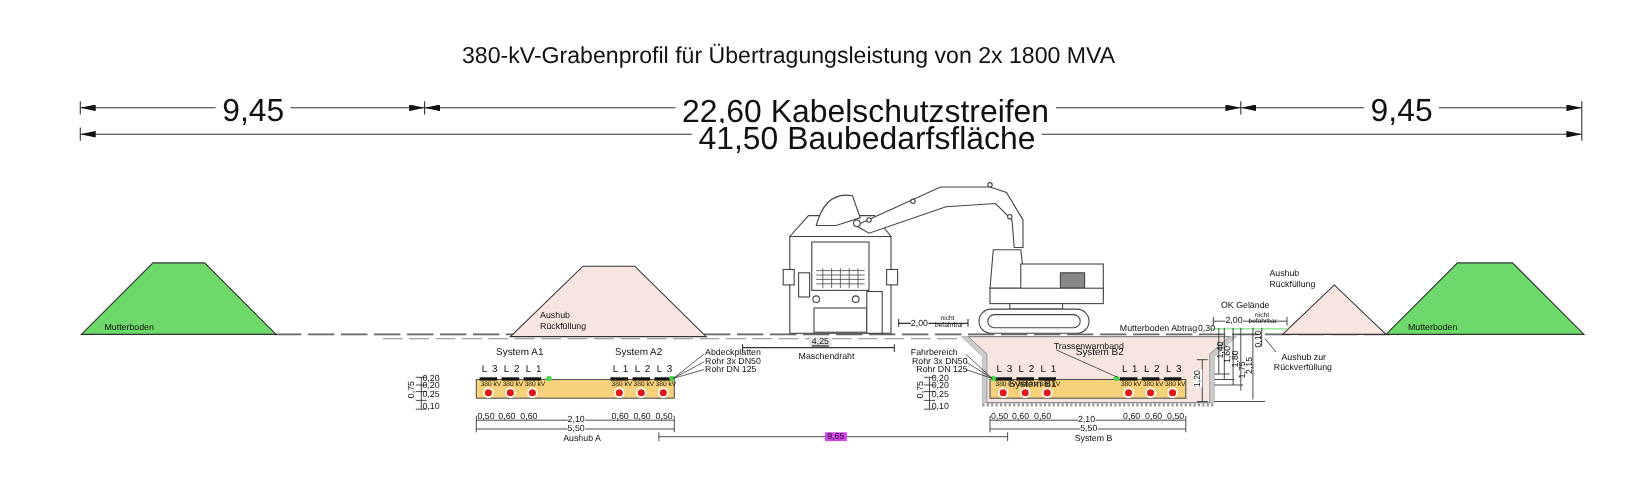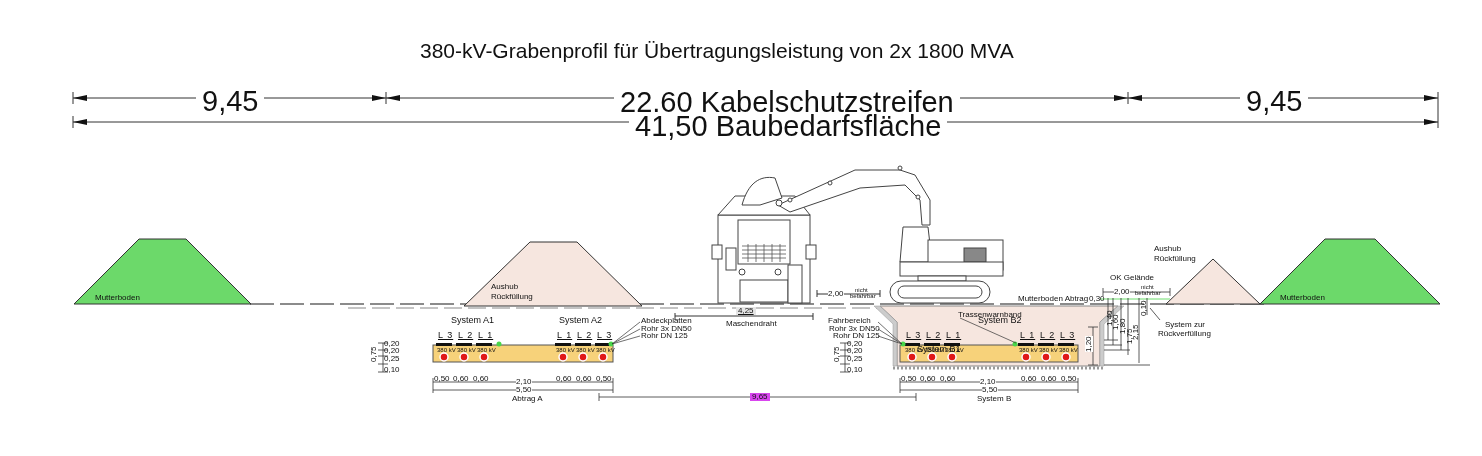--- a/index.html
+++ b/index.html
@@ -4,21 +4,21 @@
   <style>
     html, body { margin: 0; padding: 0; background: #ffffff; }
     body { width: 1482px; height: 456px; position: relative; overflow: hidden; font-family: "Liberation Sans", sans-serif; color: #111; }
     #stage { position: absolute; left: 0; top: 0; width: 1482px; height: 340px; }
     .txt { position: absolute; white-space: nowrap; line-height: 1; }
     .title { font-size: 21px; color: #111; }
     .dim-big { font-size: 29px; background: #fff; padding: 0 6px; }
     .lbl { font-size: 8px; color: #111; }
     .lbl-s { font-size: 6px; color: #111; }
     .lbl-sys { font-size: 9px; color: #111; }
-    .lphase { font-size: 9px; color: #111; letter-spacing: 1px; text-decoration: underline; }
+    .lphase { font-size: 9px; color: #111; letter-spacing: 1px; }
     .vtxt { transform: rotate(-90deg); transform-origin: left top; }
   </style>
 </head>
 <body>
 
 <div id="stage">
 
   <div class="txt title" style="left:420px; top:40px;">380-kV-Grabenprofil für Übertragungsleistung von 2x 1800 MVA</div>
 
   <svg width="1482" height="456" style="position:absolute;left:0;top:0;">
@@ -273,21 +273,21 @@
   <div class="txt lbl vtxt" style="left:370px; top:362px;">0,75</div>
 
   <div class="txt lbl" style="left:434px; top:375px;">0,50</div>
   <div class="txt lbl" style="left:453px; top:375px;">0,60</div>
   <div class="txt lbl" style="left:473px; top:375px;">0,60</div>
   <div class="txt lbl" style="left:516px; top:378px; background:#fff;">2,10</div>
   <div class="txt lbl" style="left:556px; top:375px;">0,60</div>
   <div class="txt lbl" style="left:576px; top:375px;">0,60</div>
   <div class="txt lbl" style="left:596px; top:375px;">0,50</div>
   <div class="txt lbl" style="left:516px; top:386px; background:#fff;">5,50</div>
-  <div class="txt lbl" style="left:512px; top:395px;">Abtrag A</div>
+  <div class="txt lbl" style="left:512px; top:395px;">Aushub A</div>
 
   <div class="txt lbl" style="left:750px; top:393px; background:#d946ef; padding:0 2px;">9,65</div>
 
   <div class="txt lbl-sys" style="left:917px; top:316px;margin-top:29px;">System B1</div>
   <div class="txt lbl-sys" style="left:978px; top:316px;">System B2</div>
   <div class="txt lbl" style="left:958px; top:311px;">Trassenwarnband</div>
   <div class="txt lphase" style="left:906px; top:331px;">L 3</div>
   <div class="txt lphase" style="left:926px; top:331px;">L 2</div>
   <div class="txt lphase" style="left:946px; top:331px;">L 1</div>
   <div class="txt lphase" style="left:1020px; top:331px;">L 1</div>
@@ -325,16 +325,16 @@
   <div class="txt lbl" style="left:1110px; top:274px;">OK Gelände</div>
   <div class="txt lbl" style="left:1114px; top:288px; background:#fff;">2,00</div>
   <div class="txt lbl-s" style="left:1141px; top:284px;">nicht</div>
   <div class="txt lbl-s" style="left:1135px; top:290px;">befahrbar</div>
   <div class="txt lbl vtxt" style="left:1106px; top:326px;">1,40</div>
   <div class="txt lbl vtxt" style="left:1112px; top:330px;">1,60</div>
   <div class="txt lbl vtxt" style="left:1119px; top:334px;">1,80</div>
   <div class="txt lbl vtxt" style="left:1126px; top:344px;">1,75</div>
   <div class="txt lbl vtxt" style="left:1132px; top:340px;">2,15</div>
   <div class="txt lbl vtxt" style="left:1140px; top:316px;">0,10</div>
-  <div class="txt lbl" style="left:1165px; top:321px;">System zur</div>
+  <div class="txt lbl" style="left:1165px; top:321px;">Aushub zur</div>
   <div class="txt lbl" style="left:1158px; top:330px;">Rückverfüllung</div>
 
 </div>
 
 </body></html>

